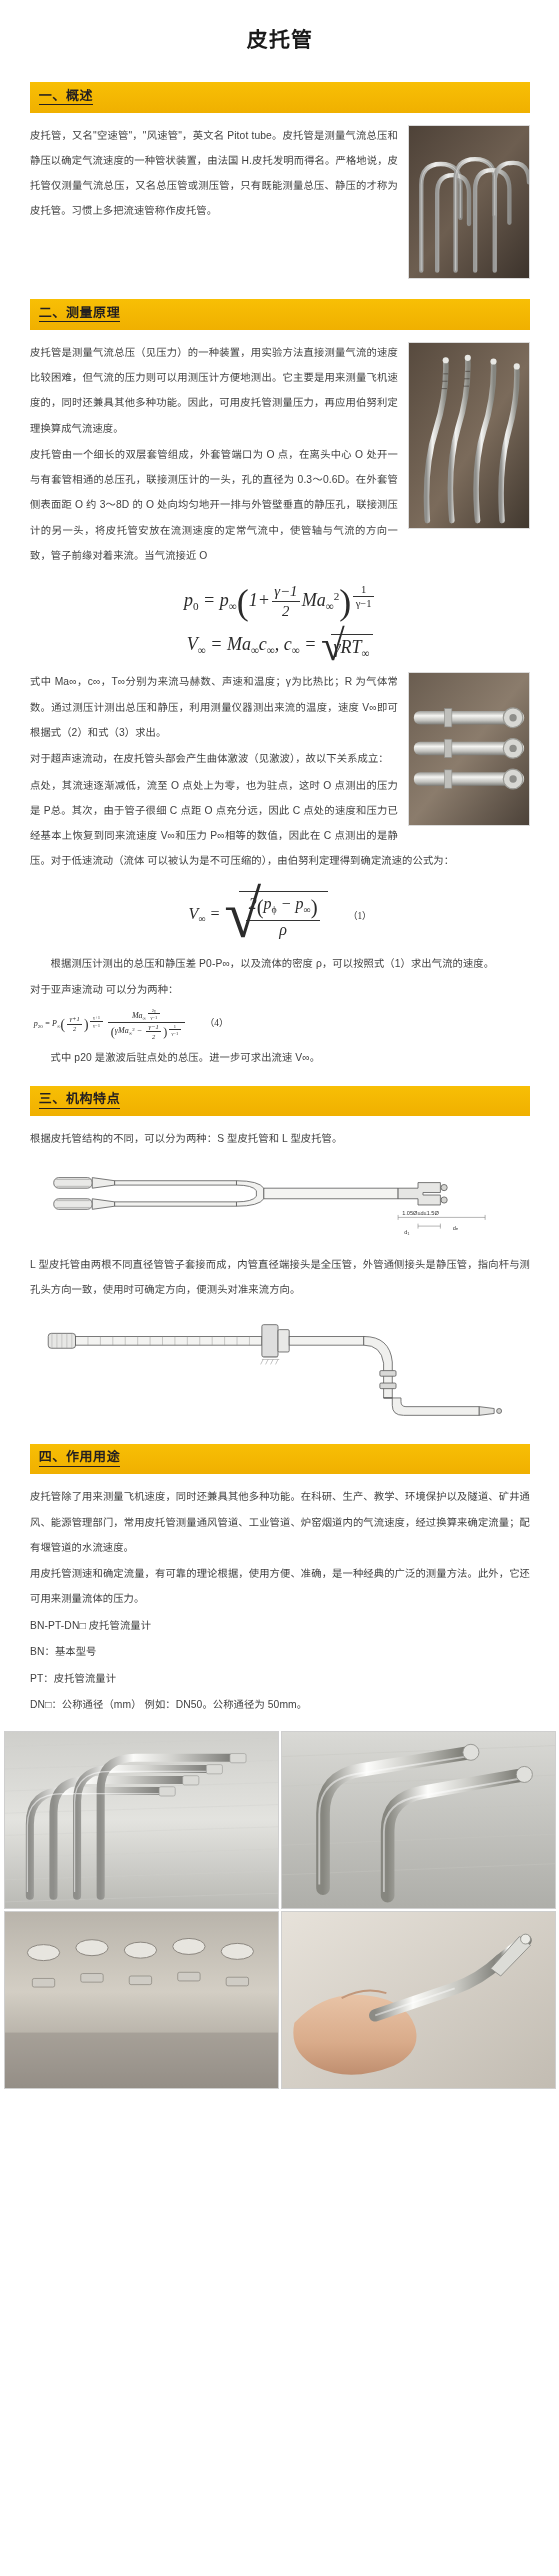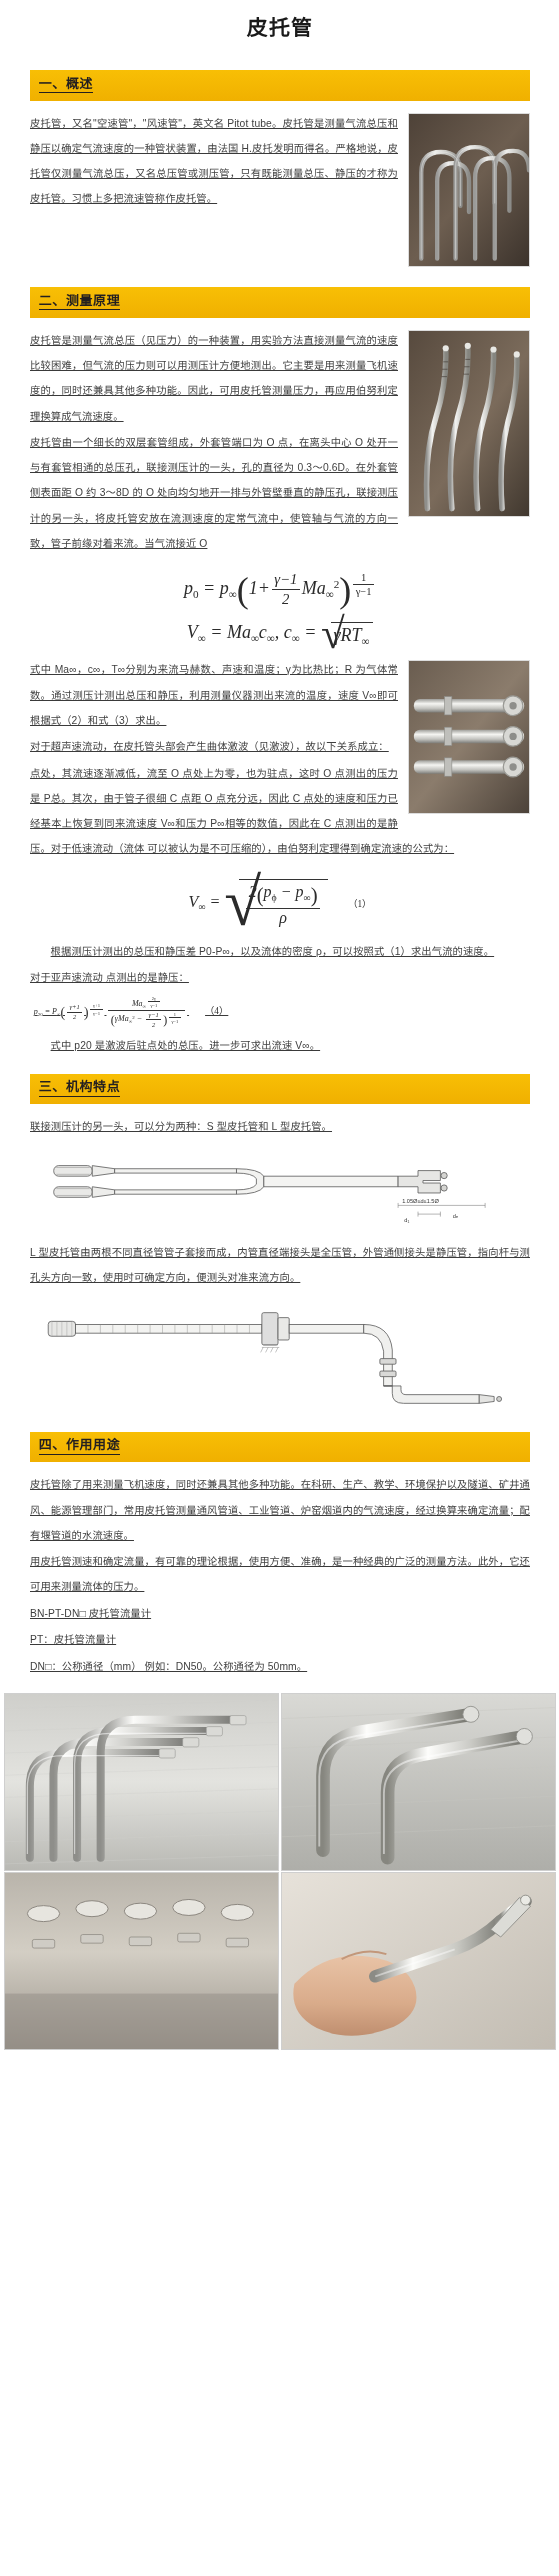--- a/index.html
+++ b/index.html
@@ -9,41 +9,40 @@
     background: #ffffff;
   }
   body {
     width: 560px;
     font-family: "Liberation Sans", "DejaVu Sans", sans-serif;
     color: #3a3a3a;
     -webkit-font-smoothing: none;
   }
   .page {
     width: 560px;
-    margin: 0 auto;
+    margin: 12px auto;
     background: #fff;
     position: relative;
     padding-bottom: 6.2px;
   }
 
   
   .doc-title {
     text-align: center;
     font-size: 21px;
     font-weight: bold;
     color: #1a1a1a;
     letter-spacing: 1.2px;
     padding: 11.2px 0 13.7px 0;
     margin: 0;
   }
 
   
   .content {
     padding: 0 30px 0 30px;
-    text-decoration: underline;
   }
 
   
   .sec-head {
     background: #f5b700;
     background: linear-gradient(180deg,#f8bf05 0%, #f0b000 100%);
     color: #231f20;
     font-size: 13px;
     font-weight: bold;
     letter-spacing: 0.6px;
@@ -337,40 +336,40 @@
                 <span class="den">ρ</span>
               </span>
             </span>
           </span>
         </span>
         <span class="formula-num">（1）</span>
       </span>
     </div>
 
     <p class="body-text indent">根据测压计测出的总压和静压差 P0-P∞，以及流体的密度 ρ，可以按照式（1）求出气流的速度。</p>
-    <p class="body-text">对于亚声速流动 点测出的是静压：</p>
+    <p class="body-text">对于亚声速流动 可以分为两种：</p>
 
     <div class="formula tiny-formula">
       <span class="math" style="font-size:8px;">
         p<sub class="sm">20</sub> = P<sub class="sm">∞</sub><span class="paren-big" style="font-size:1.7em;">(</span><span class="frac"><span class="num">γ+1</span><span class="den">2</span></span><span class="paren-big" style="font-size:1.7em;">)</span><sup class="sm"><span class="frac" style="font-size:0.95em;"><span class="num">γ+1</span><span class="den">γ−1</span></span></sup>
         <span class="frac" style="font-size:1em;">
           <span class="num">Ma<sub class="sm">∞</sub><sup class="sm"><span class="frac" style="font-size:0.9em;"><span class="num">2γ</span><span class="den">γ−1</span></span></sup></span>
           <span class="den"><span class="paren-big" style="font-size:1.5em;">(</span>γMa<sub class="sm">∞</sub><sup class="sm">2</sup> − <span class="frac"><span class="num">γ−1</span><span class="den">2</span></span><span class="paren-big" style="font-size:1.5em;">)</span><sup class="sm"><span class="frac" style="font-size:0.9em;"><span class="num">1</span><span class="den">γ−1</span></span></sup></span>
         </span>
         <span class="formula-num">（4）</span>
       </span>
     </div>
 
     <p class="body-text indent">式中 p20 是激波后驻点处的总压。进一步可求出流速 V∞。</p>
 
     <div class="sec-head">
       <span class="bar-label">三、机构特点</span>
     </div>
 
-    <p class="body-text">联接测压计的另一头，可以分为两种：S 型皮托管和 L 型皮托管。</p>
+    <p class="body-text">根据皮托管结构的不同，可以分为两种：S 型皮托管和 L 型皮托管。</p>
 
     <div class="drawing">
       <svg width="460" height="80" viewBox="0 0 740 128" aria-hidden="true">
         <g stroke="#5a5a5a" fill="none" stroke-width="1.3">
 
           <rect x="6" y="28" width="62" height="17" rx="8" fill="#e9e9e7"></rect>
           <rect x="6" y="62" width="62" height="17" rx="8" fill="#e9e9e7"></rect>
           <path d="M10 31 L64 31 M10 42 L64 42 M10 65 L64 65 M10 76 L64 76" stroke="#8a8a8a" stroke-width="0.8"></path>
 
           <path d="M68 28 L104 33 L104 40 L68 45 Z" fill="#ededeb"></path>
@@ -439,20 +438,21 @@
 
     <div class="sec-head">
       <span class="bar-label">四、作用用途</span>
     </div>
 
     <p class="body-text">皮托管除了用来测量飞机速度，同时还兼具其他多种功能。在科研、生产、教学、环境保护以及隧道、矿井通风、能源管理部门，常用皮托管测量通风管道、工业管道、炉窑烟道内的气流速度，经过换算来确定流量；配有堰管道的水流速度。</p>
     <p class="body-text">用皮托管测速和确定流量，有可靠的理论根据，使用方便、准确，是一种经典的广泛的测量方法。此外，它还可用来测量流体的压力。</p>
 
 
     <p class="body-text">BN-PT-DN□ 皮托管流量计</p>
+    <p class="body-text">BN：基本型号</p>
     <p class="body-text">PT：皮托管流量计</p>
     <p class="body-text">DN□：公称通径（mm） 例如：DN50。公称通径为 50mm。</p>
 
   </div>
 
   <div class="photo-grid">
 
     <div class="photo-cell" style="height:178px;">
       <svg viewBox="0 0 440 286" preserveAspectRatio="none" aria-hidden="true">
         <defs>

